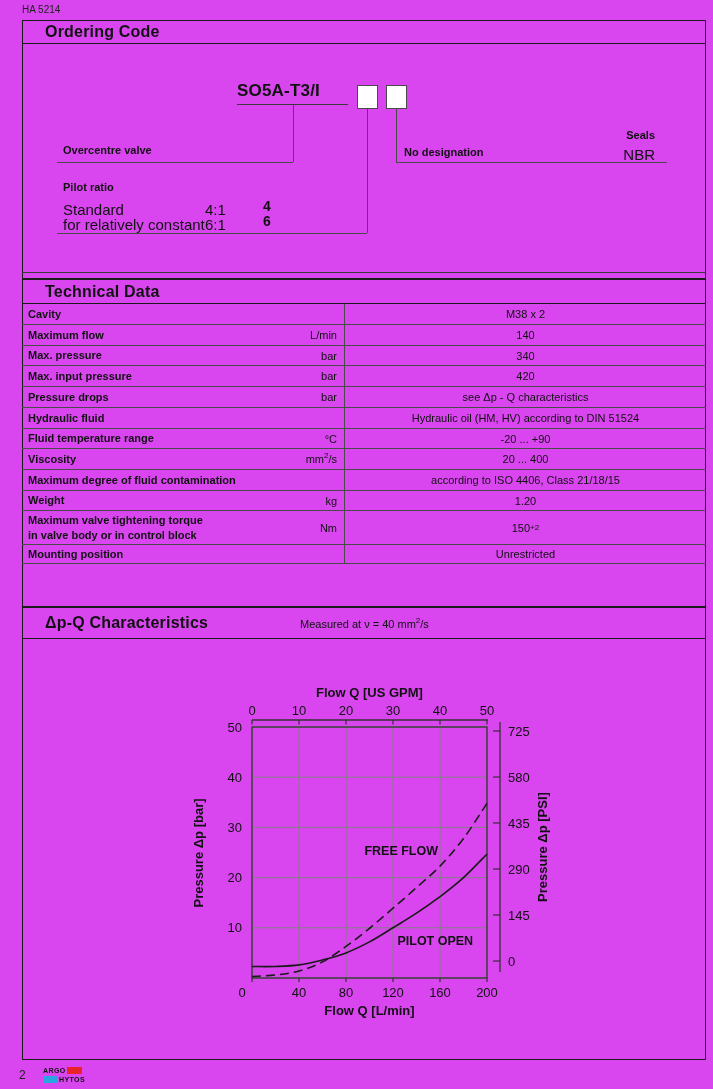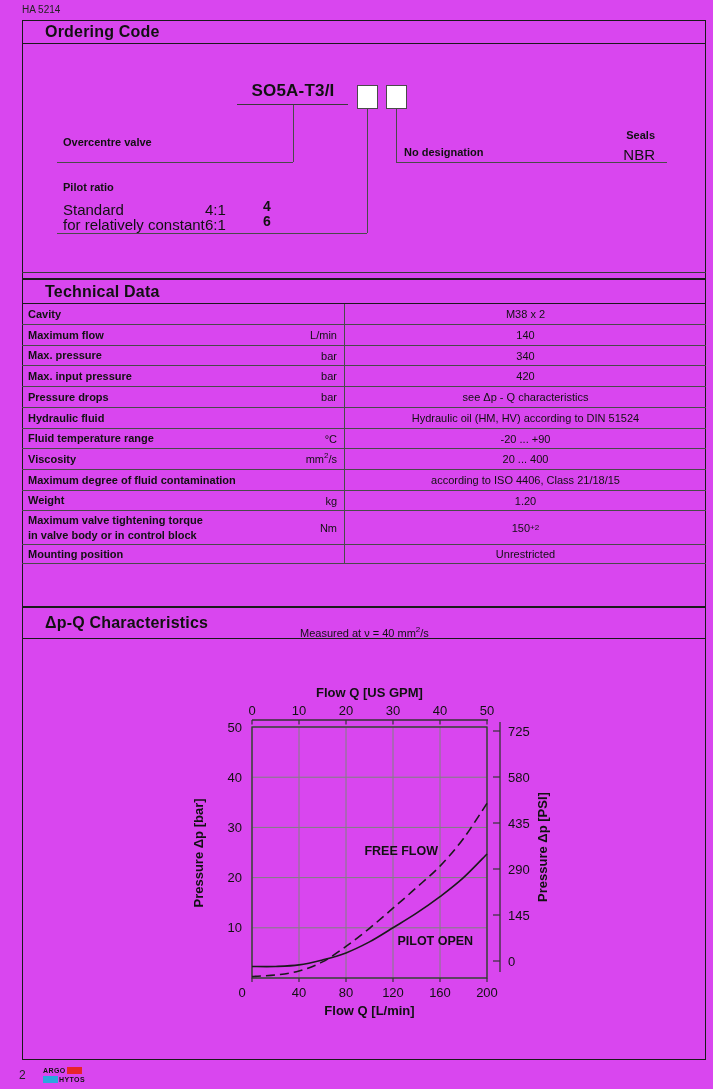--- a/index.html
+++ b/index.html
@@ -6,21 +6,21 @@
   .page{position:relative;width:713px;height:1089px;background:#d946ef;
         font-family:"Liberation Sans",sans-serif;color:#111;overflow:hidden;}
   .abs{position:absolute;}
   .doc-code{left:22px;top:4px;font-size:10px;color:#222;}
   .frame{left:22px;top:20px;width:684px;height:1040px;border:1.5px solid #1a1a1a;box-sizing:border-box;}
   .band{left:22px;width:684px;box-sizing:border-box;display:flex;align-items:center;}
   .band .btitle{font-size:16px;font-weight:bold;margin-left:23px;letter-spacing:.2px;}
   .band1{top:21px;height:23px;border-bottom:1.6px solid #1a1a1a;}
   .band2{top:278px;height:26px;border-top:2px solid #1a1a1a;border-bottom:1.4px solid #1a1a1a;}
   .band3{top:606px;height:33px;border-top:2px solid #1a1a1a;border-bottom:1.4px solid #1a1a1a;position:absolute;}
-  .note{position:absolute;left:278px;top:19px;font-size:11px;color:#111;}
+  .note{position:absolute;left:278px;top:10px;font-size:11px;color:#111;}
   .hline{height:0;border-top:1px solid #3a3a3a;}
   .vline{width:0;border-left:1px solid #4a4a4a;}
   .oc-line{border-top:1px solid #4a4a4a;}
   .model-code{font-size:17px;font-weight:bold;letter-spacing:.2px;}
   .obox{border:1.3px solid #4a4a4a;box-sizing:border-box;background:#fff;}
   .lbl-b{font-size:11px;font-weight:bold;}
   .lbl{font-size:15px;}
   .code-num{font-size:14px;font-weight:bold;}
   .ttable{left:22px;top:304px;width:684px;font-size:11px;}
   .trow{display:flex;border-bottom:1px solid #4a4a4a;box-sizing:border-box;align-items:stretch;}
@@ -43,28 +43,28 @@
 <div class="page">
 
   <div class="abs doc-code">HA 5214</div>
 
   <div class="abs frame"></div>
 
   <div class="abs band band1">
     <span class="btitle">Ordering Code</span>
   </div>
 
-  <div class="abs model-code" style="left:237px;top:81px;width:112px;text-align:center;">SO5A-T3/I</div>
+  <div class="abs model-code" style="left:237px;top:81px;width:112px;text-align:left;">SO5A-T3/I</div>
   <div class="abs hline" style="left:237px;top:104px;width:111px;border-top-width:1.4px;"></div>
   <div class="abs obox" style="left:357px;top:85px;width:21px;height:24px;"></div>
   <div class="abs obox" style="left:386px;top:85px;width:21px;height:24px;"></div>
 
   <div class="abs vline" style="left:293px;top:105px;height:57px;"></div>
   <div class="abs oc-line" style="left:57px;top:162px;width:236px;"></div>
-  <div class="abs lbl-b" style="left:63px;top:136px;">Overcentre valve</div>
+  <div class="abs lbl-b" style="left:63px;top:144px;">Overcentre valve</div>
 
   <div class="abs vline" style="left:367px;top:109px;height:124px;"></div>
   <div class="abs oc-line" style="left:57px;top:233px;width:310px;"></div>
   <div class="abs lbl-b" style="left:63px;top:181px;">Pilot ratio</div>
   <div class="abs lbl" style="left:63px;top:201px;">Standard</div>
   <div class="abs lbl" style="left:205px;top:201px;">4:1</div>
   <div class="abs code-num" style="left:263px;top:198px;">4</div>
   <div class="abs lbl" style="left:63px;top:216px;">for relatively constant</div>
   <div class="abs lbl" style="left:205px;top:216px;">6:1</div>
   <div class="abs code-num" style="left:263px;top:213px;">6</div>

